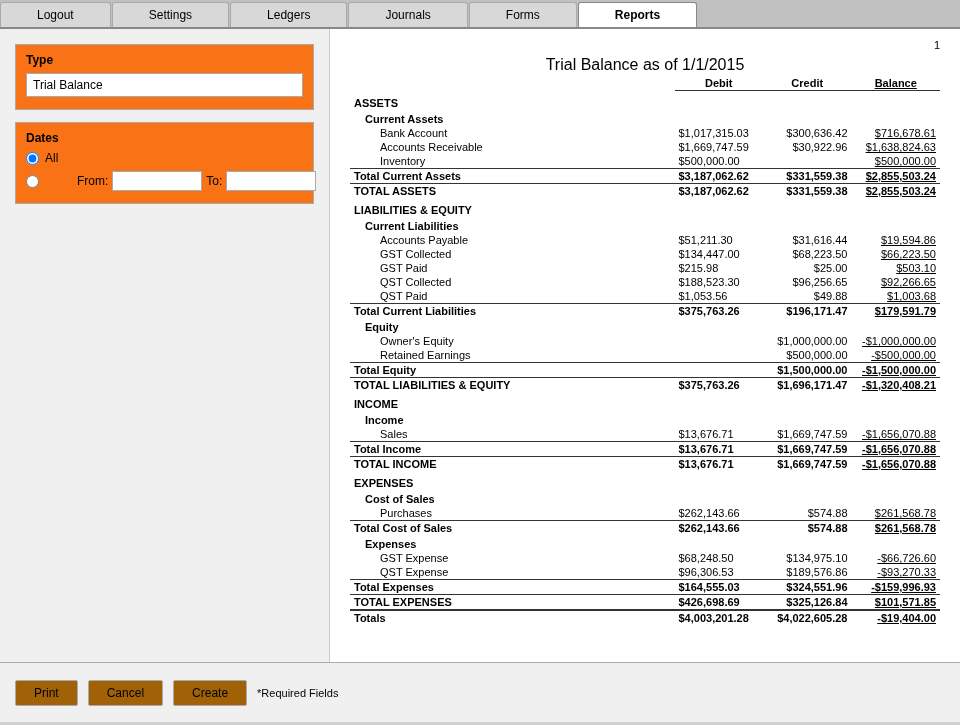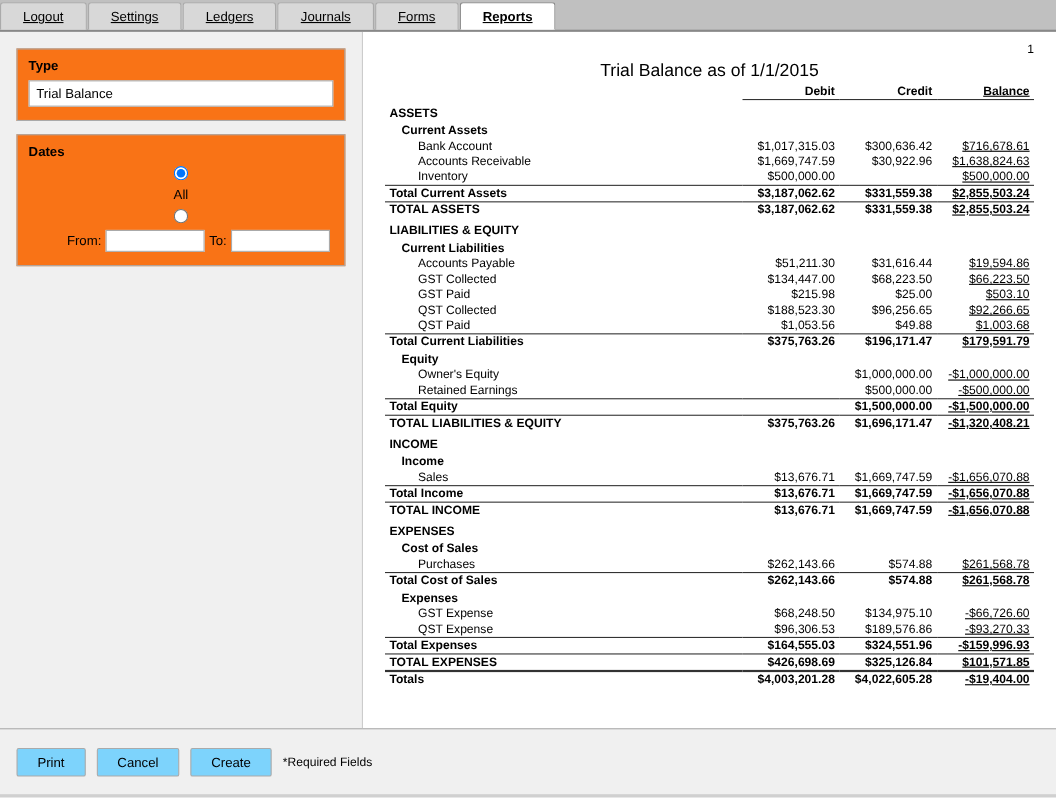--- a/index.html
+++ b/index.html
@@ -6,29 +6,28 @@
     body { font-family: Arial, sans-serif; font-size: 12px; background: #d0d0d0; width: 960px; height: 725px; overflow: hidden; }
 
     
     .tab-bar {
       display: flex;
       background: #c0c0c0;
       border-bottom: 2px solid #888;
       padding-top: 2px;
     }
     .tab {
-      padding: 5px 20px;
+      padding: 5px 36px;
       border: 1px solid #aaa;
       border-bottom: none;
       background: #d8d8d8;
       cursor: pointer;
       font-size: 12px;
       margin-right: 1px;
       border-radius: 3px 3px 0 0;
-      text-decoration: underline;
     }
     .tab.active {
       background: #ffffff;
       border-color: #888;
       font-weight: bold;
     }
 
     
     .main-content {
       display: flex;
@@ -67,21 +66,20 @@
     }
     .radio-group {
       display: flex;
       flex-direction: column;
       gap: 6px;
     }
     .radio-item {
       display: flex;
       align-items: center;
       gap: 6px;
-      flex-direction: column;
     }
     .date-range-row {
       display: flex;
       align-items: center;
       gap: 4px;
       margin-left: 32px;
     }
     .date-input {
       width: 90px;
       padding: 3px 4px;
@@ -121,27 +119,27 @@
       border-collapse: collapse;
       font-size: 11px;
     }
 
     .report-table td {
       padding: 1px 4px;
       white-space: nowrap;
     }
 
     .col-label { width: 55%; }
-    .col-debit { width: 15%; text-align: right; }
+    .col-debit { width: 15%; }
     .col-credit { width: 15%; text-align: right; }
     .col-balance { width: 15%; text-align: right; text-decoration: underline; }
 
     .col-header {
       font-weight: bold;
-      text-align: right;
+      text-align: center;
       border-bottom: 1px solid #333;
       padding-bottom: 2px;
     }
 
     .section-header td {
       font-weight: bold;
       padding-top: 6px;
     }
 
     .subsection-header td {
@@ -175,21 +173,21 @@
       display: flex;
       align-items: center;
       padding: 0 15px;
       gap: 10px;
     }
 
     .btn {
       padding: 5px 18px;
       font-size: 12px;
       border: 1px solid #aaa;
-      background: #7dd3fc;
+      background: #a16207;
       cursor: pointer;
       border-radius: 2px;
     }
   </style>
 </head>
 <body>
 
 <div class="tab-bar">
   <div class="tab">Logout</div>
   <div class="tab">Settings</div>

